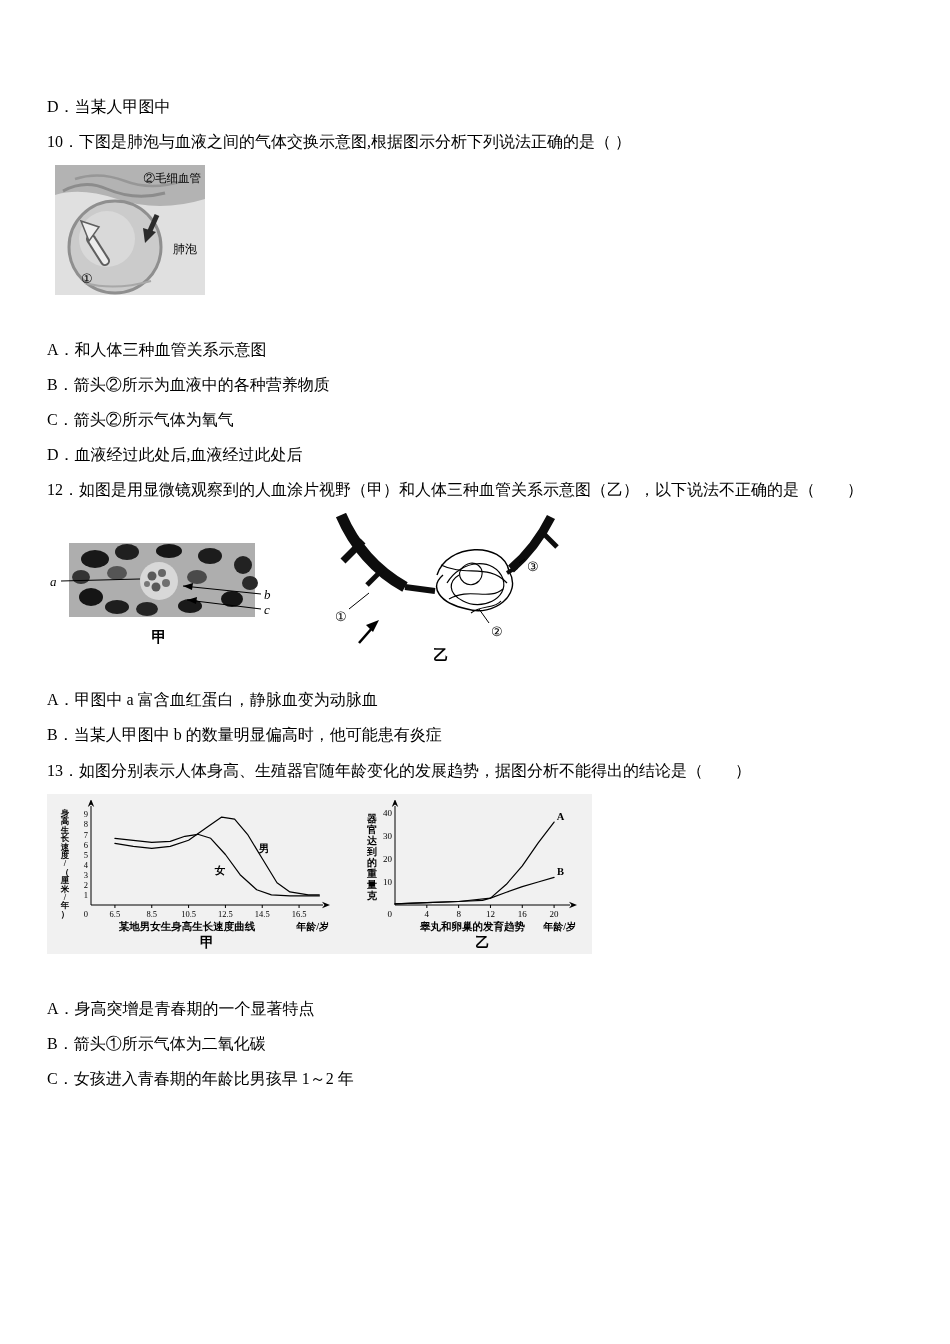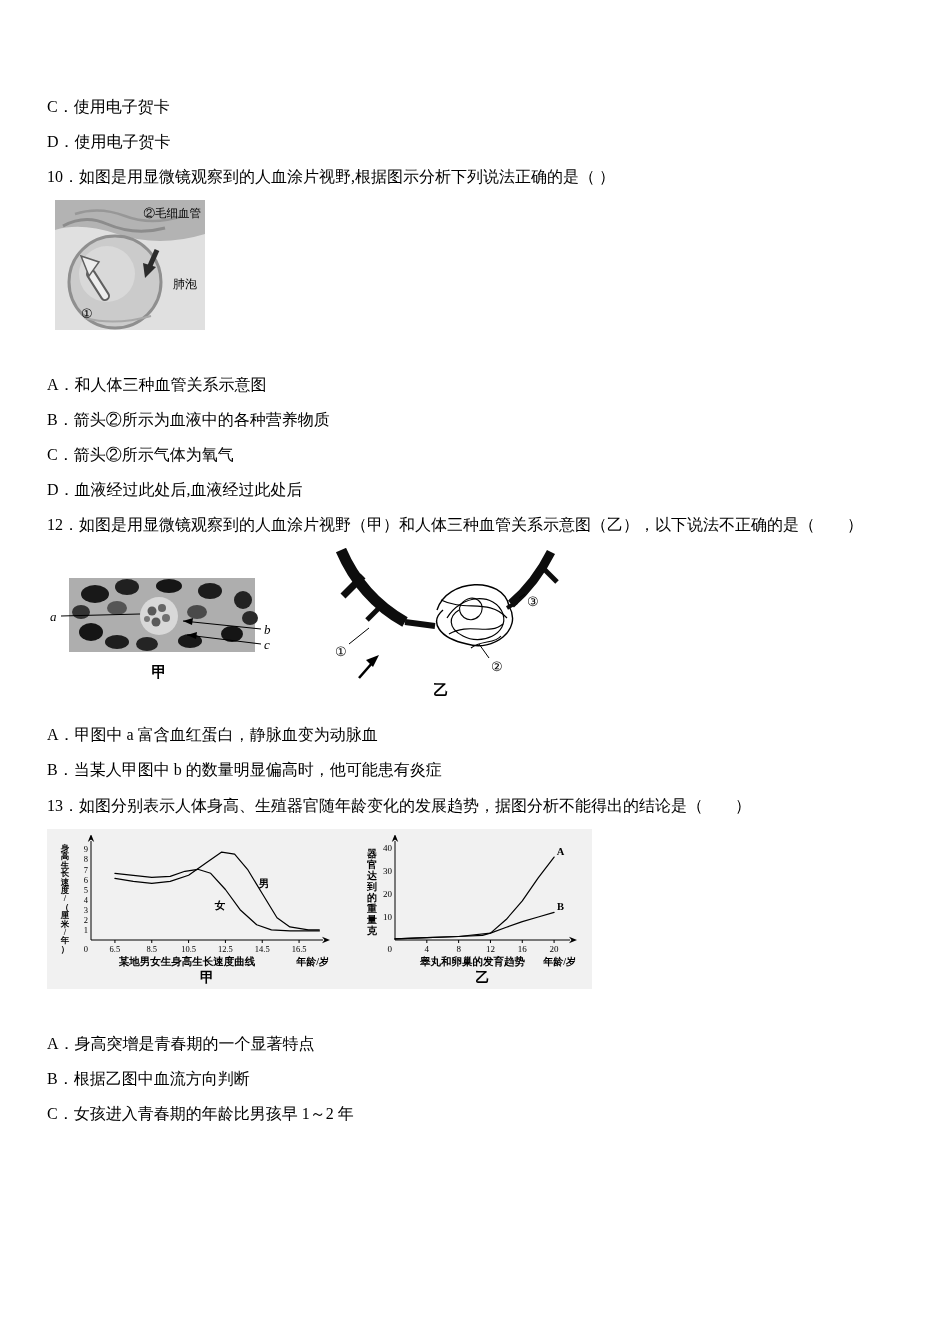--- a/index.html
+++ b/index.html
@@ -16,30 +16,27 @@
   .chart-box{display:flex;gap:26px;background:#f1f1f1;width:545px;padding:6px 0 2px 8px;margin:2px 0 44px 0}
   svg{display:block}
   svg text{font-family:"Liberation Serif","DejaVu Serif",serif;fill:#000}
   .q13-block{margin-top:14px}
 </style>
 </head>
 <body>
 
 <div>
   <div class="option">
-    <span class="opt-label">C．</span><span>使用电子贺卡</span>
-  </div>
-  <div class="option">
-    <span class="opt-label">D．</span><span>使用电子贺卡</span>
+    <span class="opt-label">D．</span><span>当某人甲图中</span>
   </div>
 </div>
 
 <div>
   <div class="stem">
-    <span class="q-num">10．</span><span>如图是用显微镜观察到的人血涂片视野,根据图示分析下列说法正确的是（ ）</span>
+    <span class="q-num">10．</span><span>下图是肺泡与血液之间的气体交换示意图,根据图示分析下列说法正确的是（ ）</span>
   </div>
 
   <svg class="fig-q11" width="150" height="130" viewBox="0 0 150 130">
     <g>
       <rect x="0" y="0" width="150" height="130" fill="#e0e0e0"></rect>
       <path d="M0,0 H150 V34 Q104,48 62,34 Q26,22 0,30 Z" fill="#b3b3b3"></path>
       <path d="M8,26 Q30,14 52,24 Q80,36 110,28" stroke="#8c8c8c" stroke-width="3" fill="none"></path>
       <path d="M20,14 Q44,6 70,16 Q96,26 128,16" stroke="#979797" stroke-width="2.5" fill="none"></path>
     </g>
     <g>
@@ -236,18 +233,18 @@
         <text x="215" y="130" text-anchor="end" font-size="10" font-weight="bold">年龄/岁</text>
         <text x="111.5" y="130" text-anchor="middle" font-size="10.5" font-weight="bold">睾丸和卵巢的发育趋势</text>
         <text x="121.5" y="147" text-anchor="middle" font-size="14" font-weight="bold">乙</text>
       </svg>
   </div>
 
   <div class="option">
     <span class="opt-label">A．</span><span>身高突增是青春期的一个显著特点</span>
   </div>
   <div class="option">
-    <span class="opt-label">B．</span><span>根据乙图中血流方向判断</span>
+    <span class="opt-label">B．</span><span>箭头①所示气体为二氧化碳</span>
   </div>
   <div class="option">
     <span class="opt-label">C．</span><span>女孩进入青春期的年龄比男孩早 1～2 年</span>
   </div>
 </div>
 
 </body></html>

